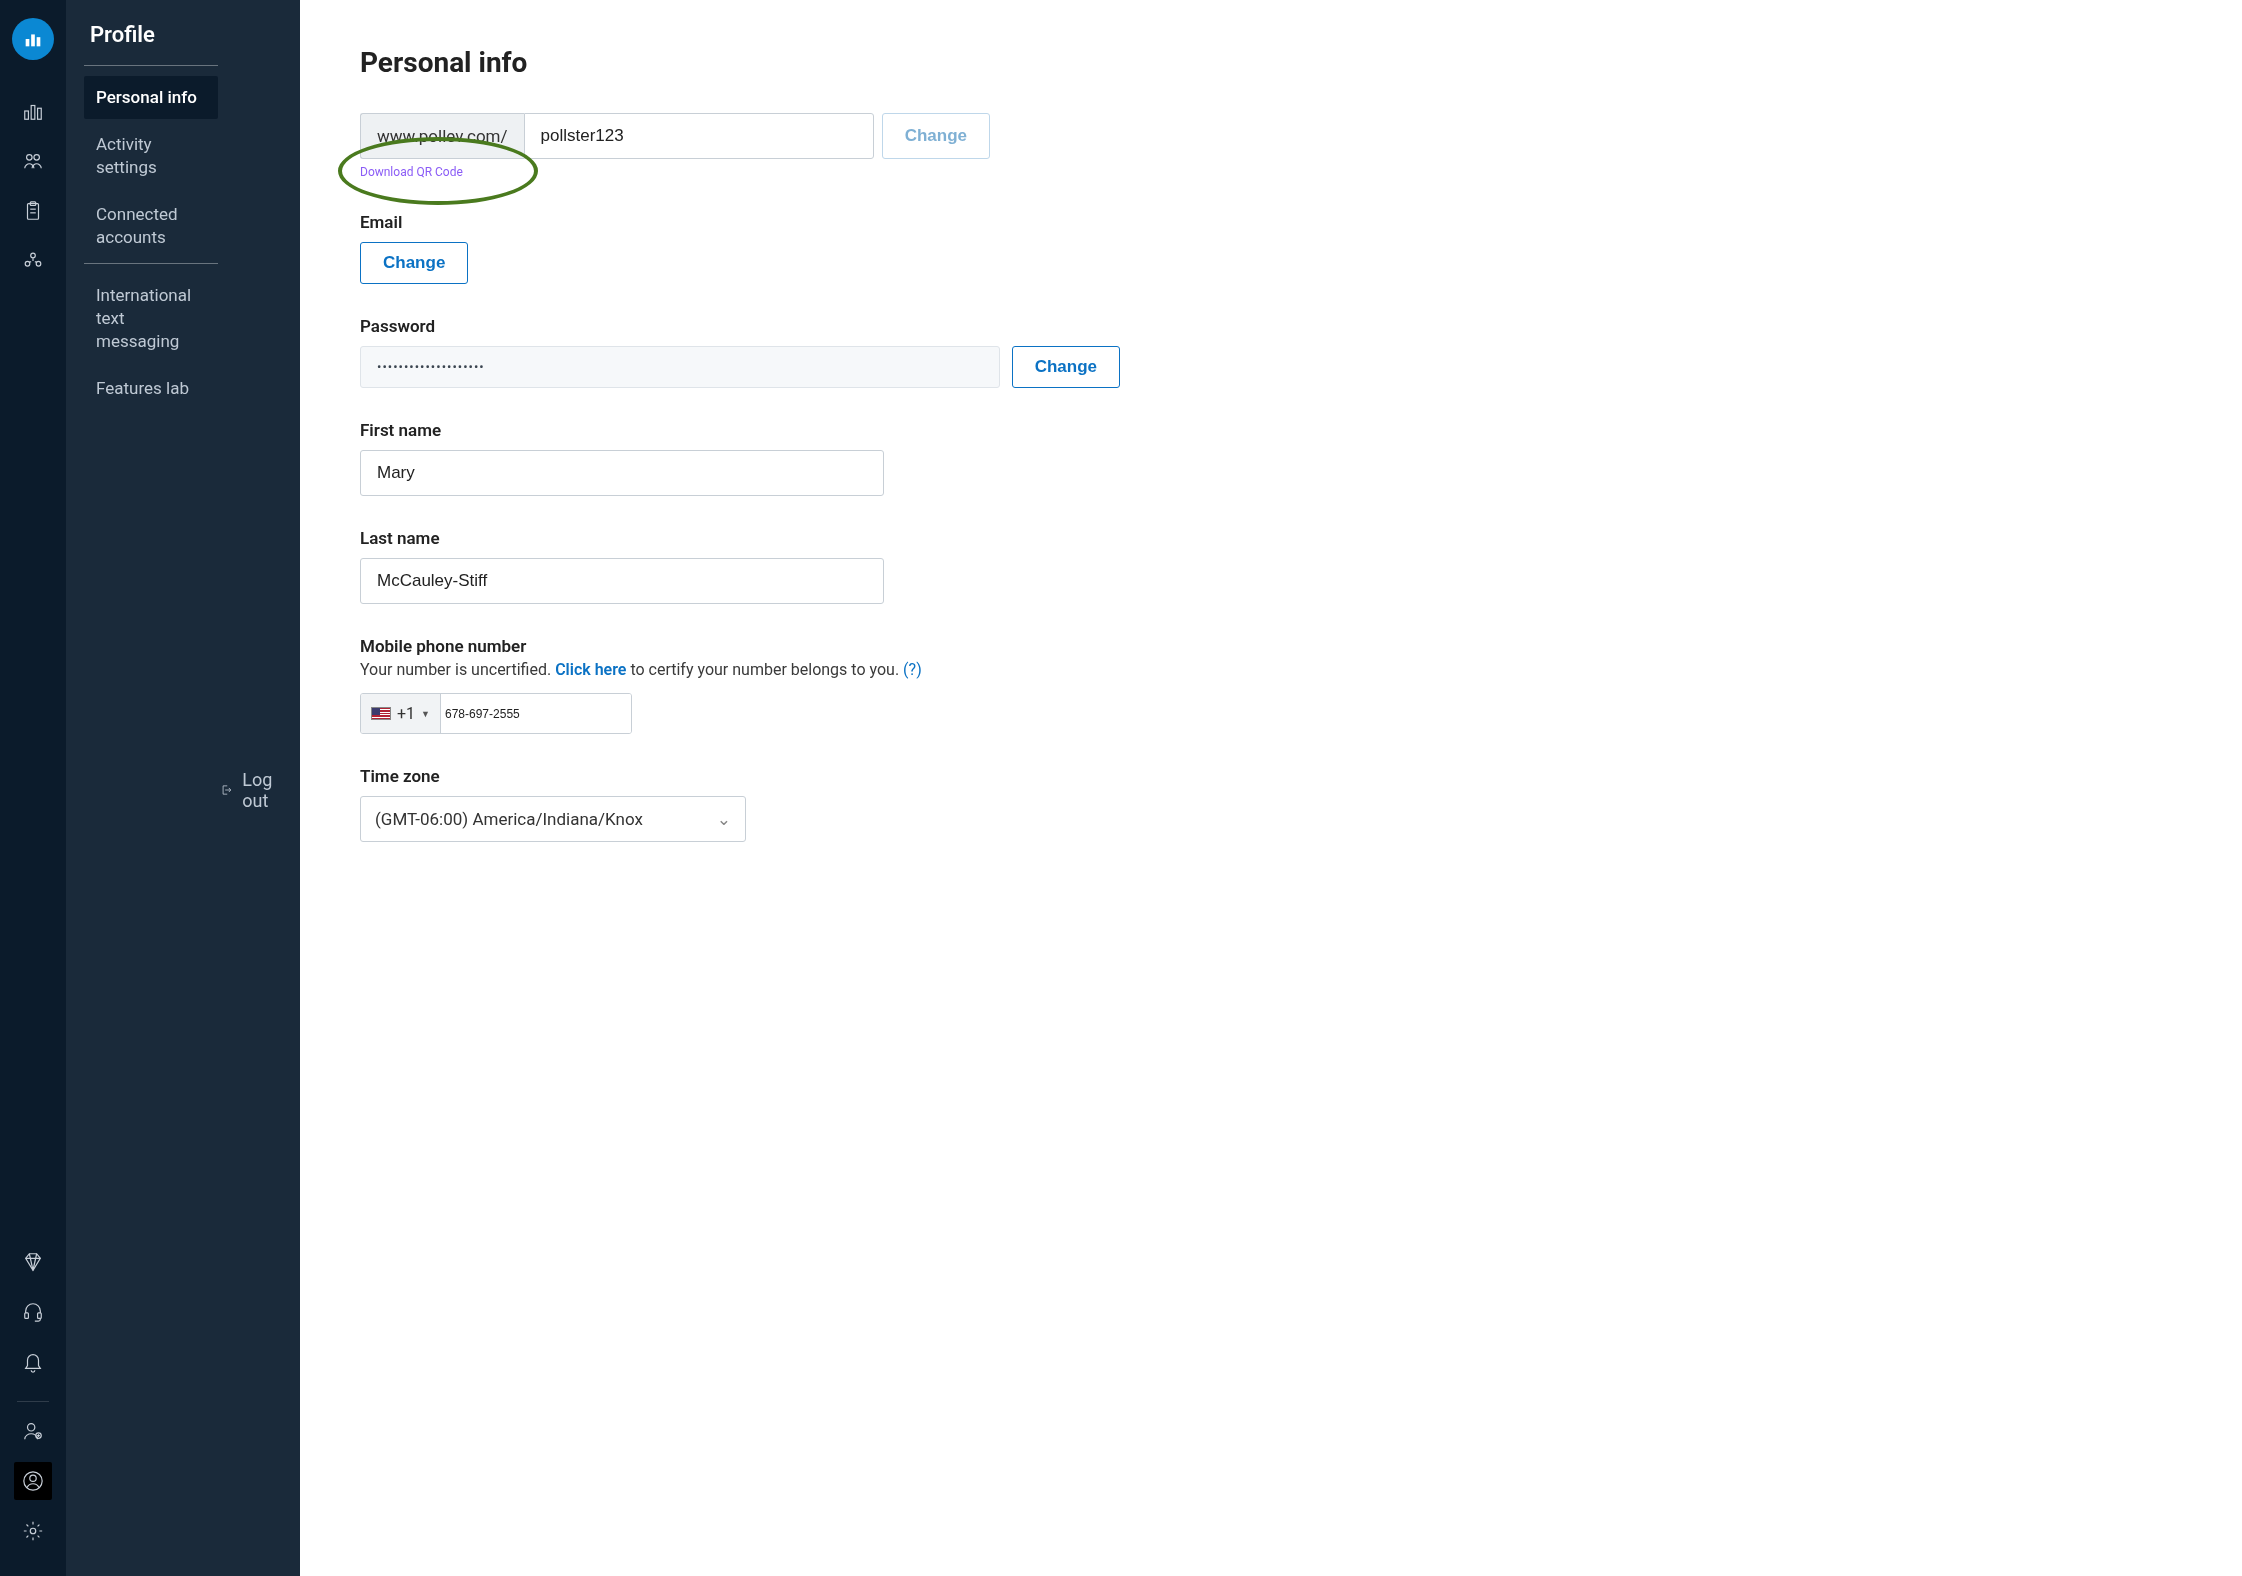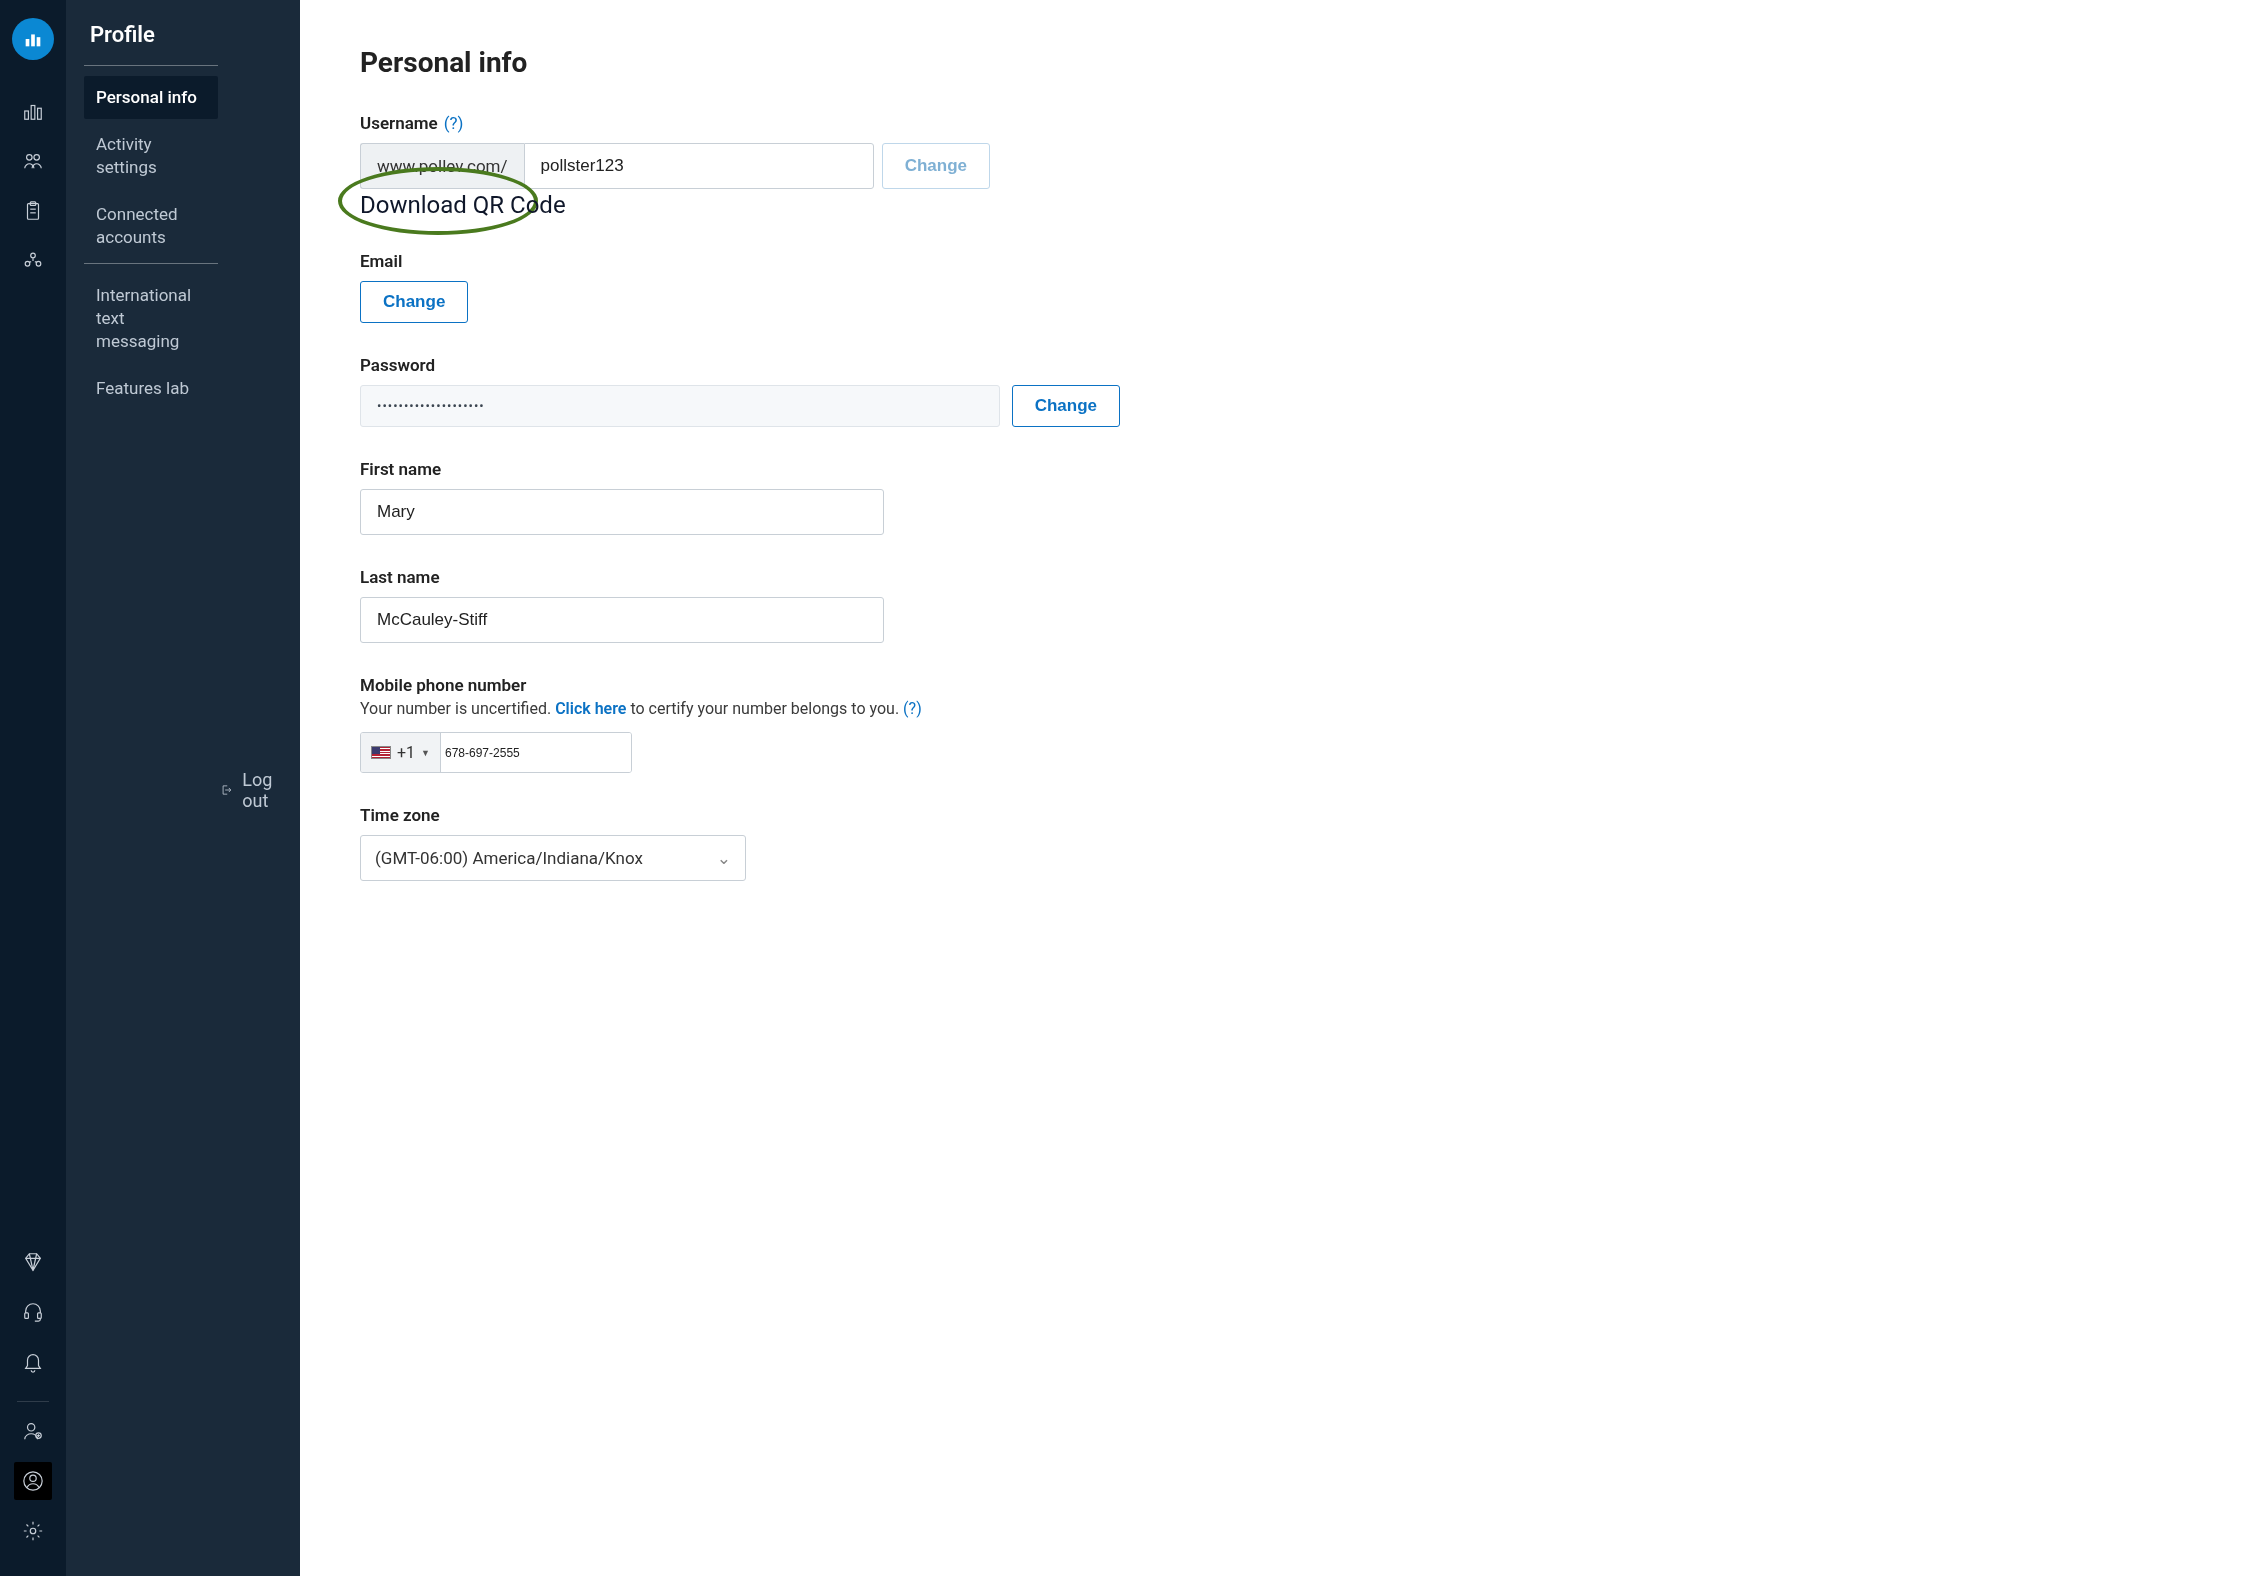--- a/index.html
+++ b/index.html
@@ -204,22 +204,22 @@
       cursor: pointer;
       display: flex;
       align-items: center;
     }
     .change-button.muted {
       border-color: #bfd7ea;
       color: #7fb0d4;
     }
     .download-link {
       display: inline-block;
-      color: #0f172a;
-      font-size: 24px;
+      color: #8b5cf6;
+      font-size: 12px;
       cursor: pointer;
       position: relative;
     }
     .download-wrapper {
       position: relative;
       display: inline-block;
       margin-top: 2px;
     }
     .green-ellipse {
       position: absolute;
@@ -421,24 +421,20 @@
         <path d="M17 8l4 4-4 4"></path>
       </svg>
     <span>Log out</span>
   </div>
 </aside>
 
 <main class="main">
   <h1 class="page-title">Personal info</h1>
 
   <div class="field-block">
-    <div class="field-label">
-      <span>Username</span>
-      <span class="help-link">(?)</span>
-    </div>
     <div class="field-row" style="gap:8px; max-width:630px;">
       <div style="display:flex; flex:1;">
         <div class="prefix-box">www.pollev.com/</div>
         <input class="text-input" value="pollster123" style="">
       </div>
       <button class="change-button muted">Change</button>
     </div>
     <div class="download-wrapper">
       <div class="green-ellipse"></div>
       <span class="download-link">Download QR Code</span>

